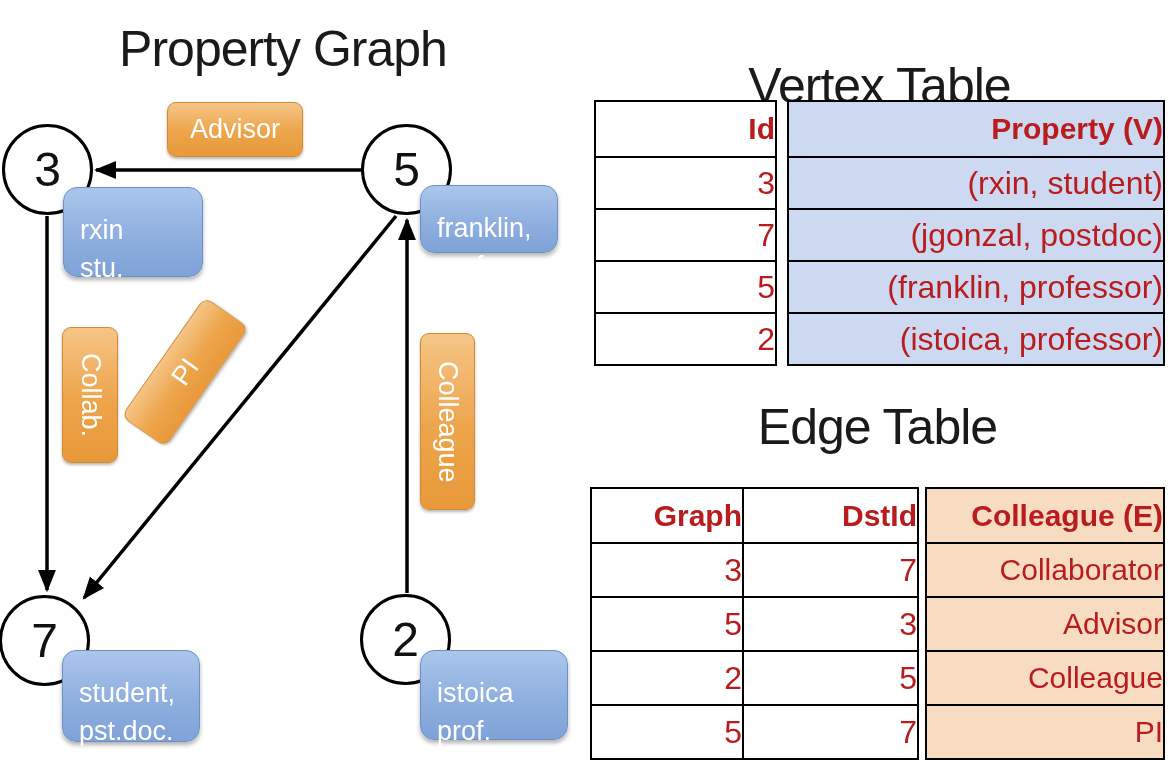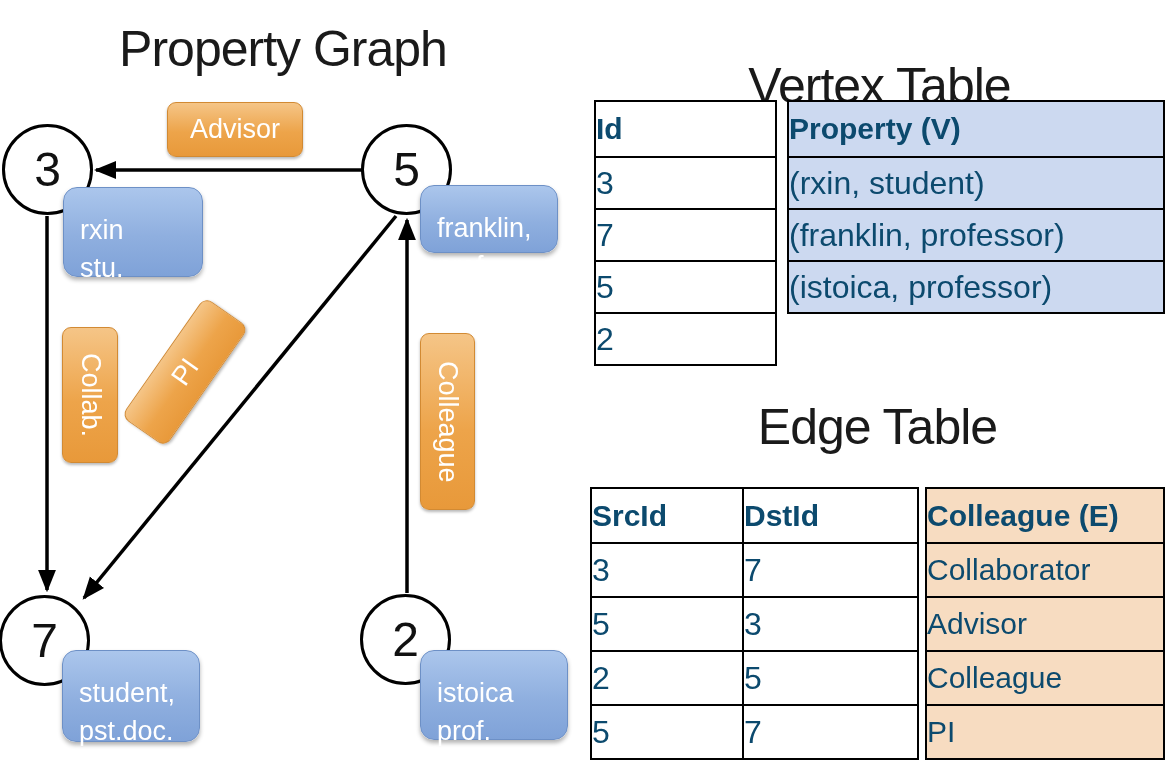--- a/index.html
+++ b/index.html
@@ -42,22 +42,22 @@
           border:1px solid #6d90c6; box-shadow:0 3px 4px rgba(0,0,0,0.3);
           color:#fff; font-size:27px; line-height:38px; }
   .pbox span { display:block; }
   #pbox-3 { left:63px;  top:187px; width:140px; height:90px; }
   #pbox-5 { left:420px; top:185px; width:138px; height:68px; }
   #pbox-7 { left:62px;  top:650px; width:138px; height:92px; }
   #pbox-2 { left:420px; top:650px; width:148px; height:90px; }
 
   
   table { position:absolute; border-collapse:collapse; table-layout:fixed; }
-  th,td { border:2px solid #000; text-align:left; vertical-align:middle;
-          color:#0c4a6e; overflow:hidden; white-space:nowrap; }
+  th,td { border:2px solid #000; text-align:right; vertical-align:middle;
+          color:#b91c1c; overflow:hidden; white-space:nowrap; }
   th { font-size:30px; font-weight:bold; }
   td { font-size:32px; font-weight:300; }
 
   #vt-id   { left:594px; top:100px; width:183px; }
   #vt-prop { left:787px; top:100px; width:378px; }
   #vt-id tr.hdr th, #vt-id td { background:#ffffff; }
   #vt-prop th, #vt-prop td { background:#ccd9f0; }
   #vt-id tr.hdr, #vt-prop tr.hdr { height:56px; }
   #vt-id tr.row, #vt-prop tr.row { height:52px; }
 
@@ -158,38 +158,41 @@
 
   <table id="vt-prop">
     <tbody>
         <tr class="hdr">
       <th>Property (V)</th>
     </tr>
     <tr class="row">
           <td>(rxin, student)</td>
         </tr>
     <tr class="row">
+          <td>(jgonzal, postdoc)</td>
+        </tr>
+    <tr class="row">
           <td>(franklin, professor)</td>
         </tr>
     <tr class="row">
           <td>(istoica, professor)</td>
         </tr>
   </tbody>
     </table>
 
   <div class="big-title" id="etable-title">Edge Table</div>
 
   <table id="et-srcdst">
     <colgroup>
         <col class="c1">
         <col class="c2">
       </colgroup>
     <tbody>
         <tr class="hdr">
-      <th>SrcId</th>
+      <th>Graph</th>
       <th>DstId</th>
     </tr>
     <tr class="row">
       <td>3</td>
       <td>7</td>
     </tr>
     <tr class="row">
       <td>5</td>
       <td>3</td>
     </tr>

